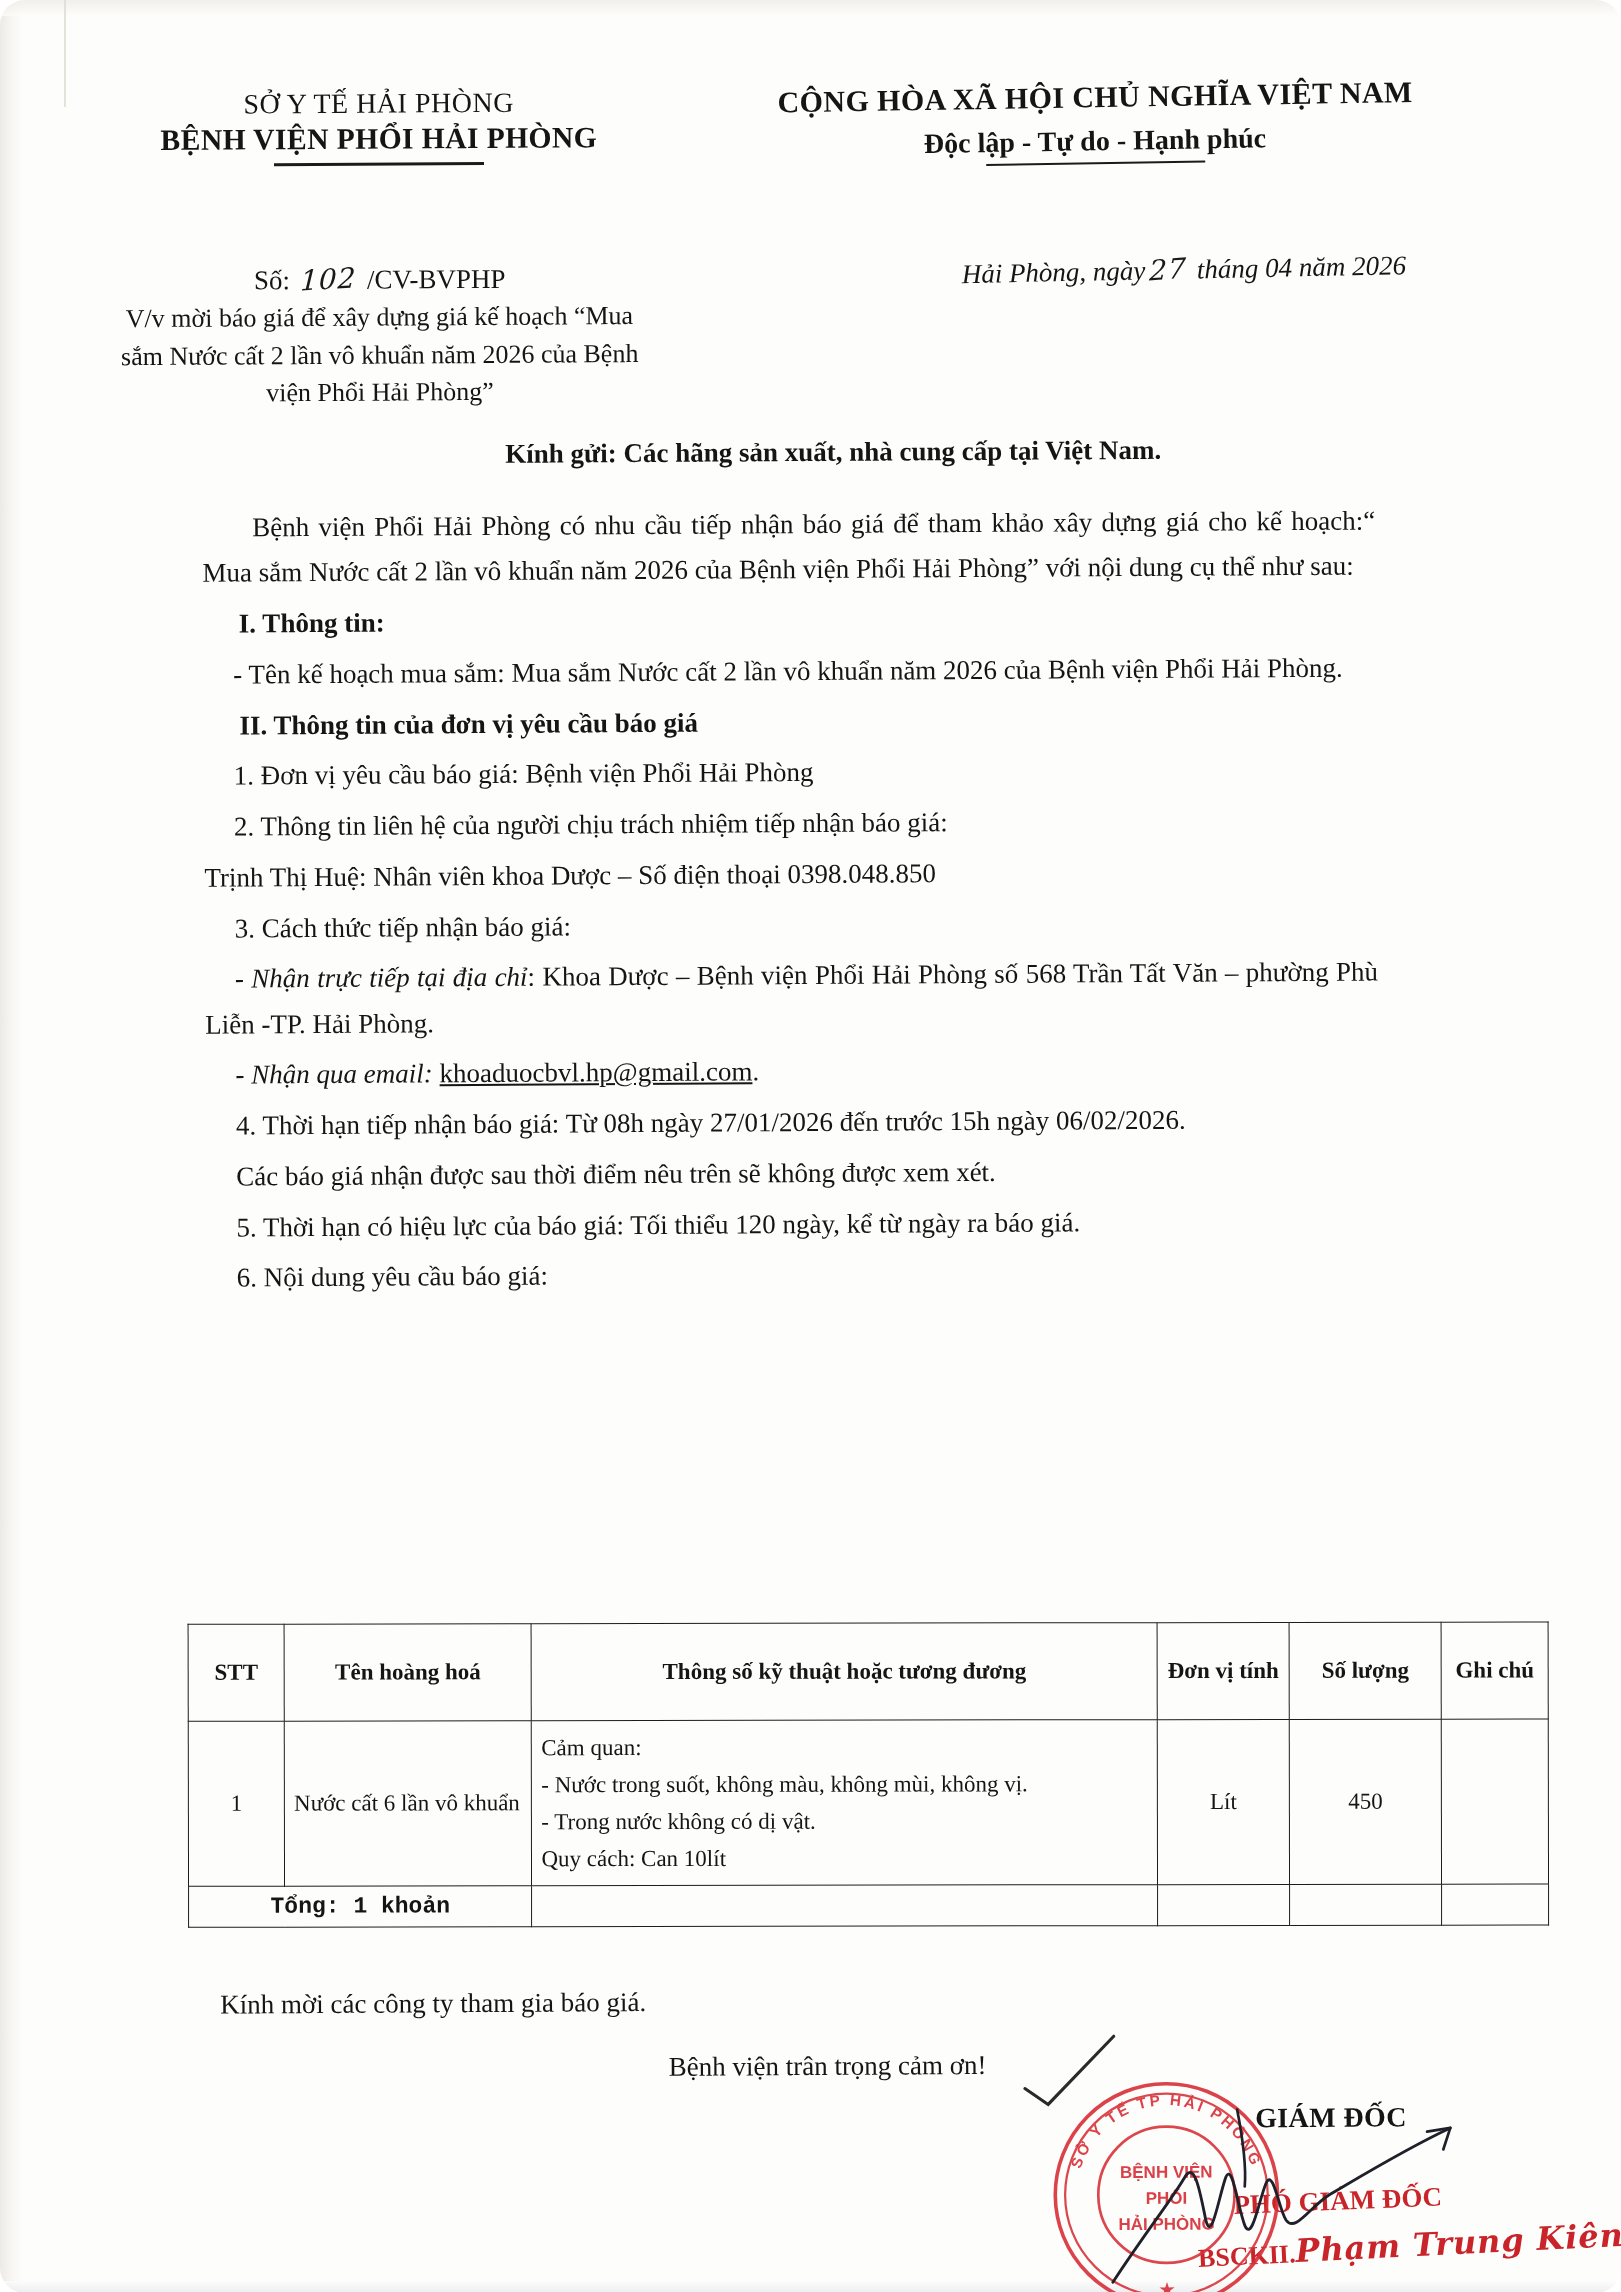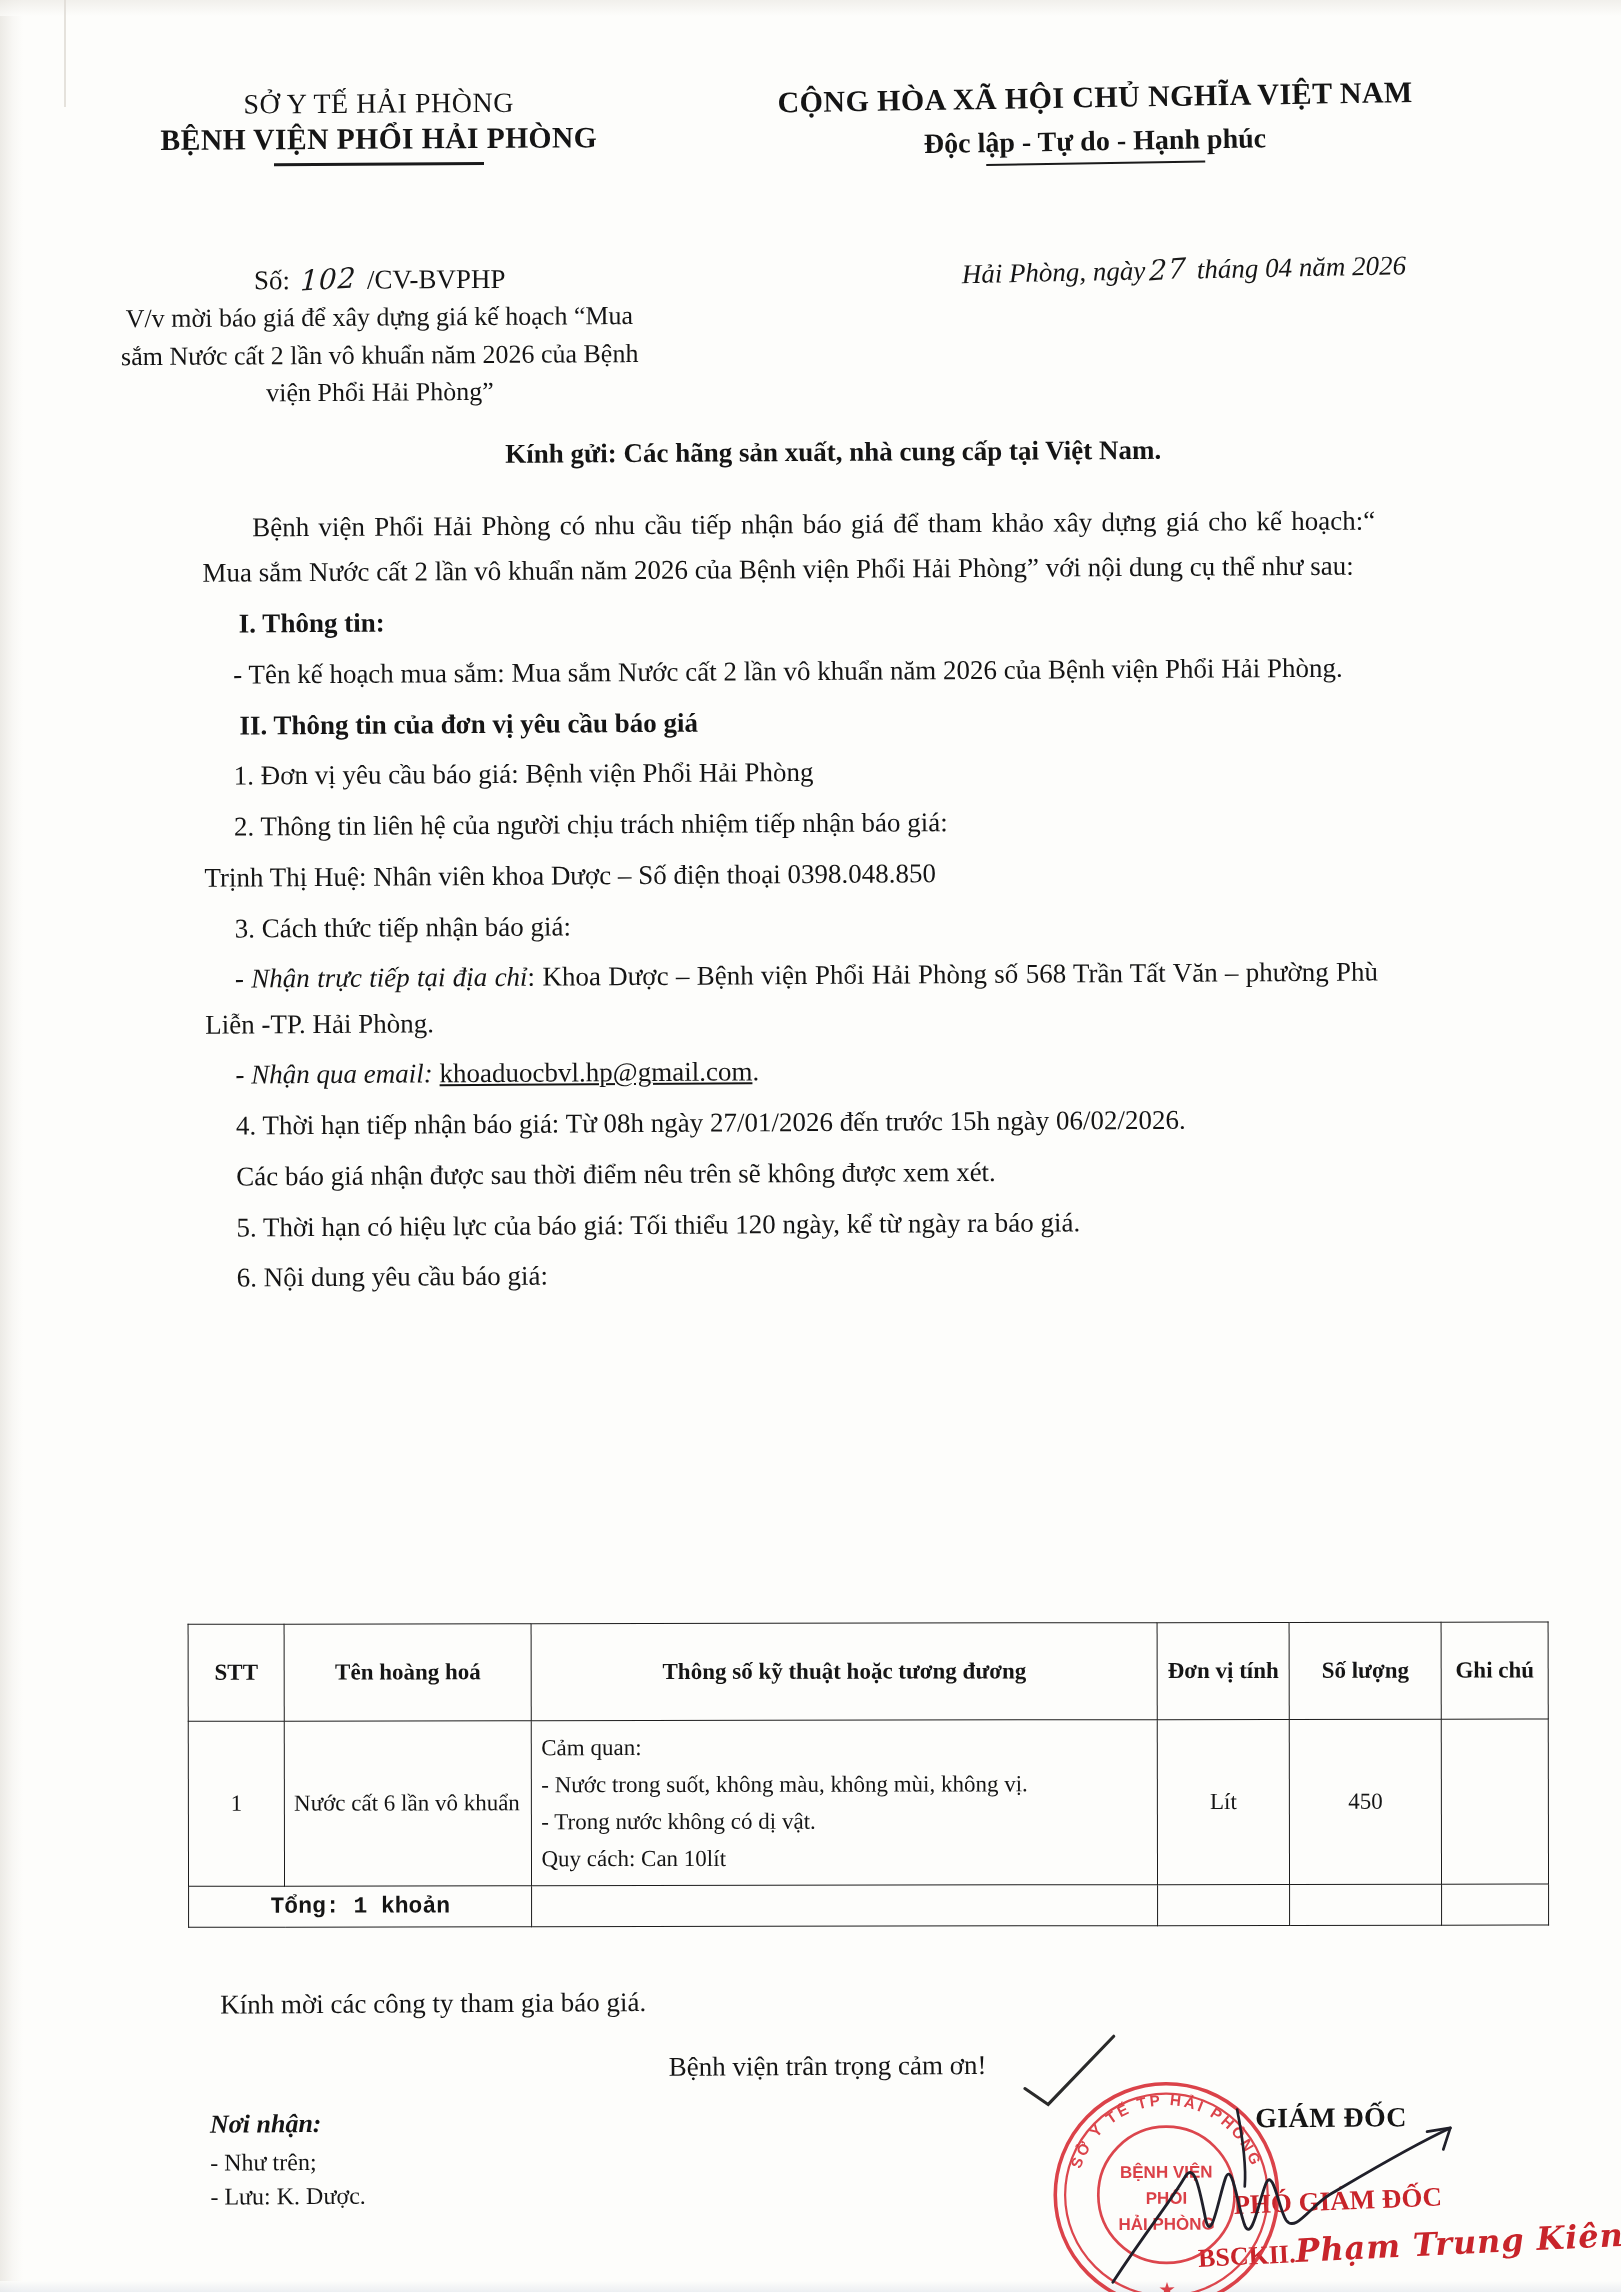--- a/index.html
+++ b/index.html
@@ -9,20 +9,21 @@
   }
 
   .page {
     position: relative;
     width: 1621px;
     height: 2293px;
     background: #fdfdfb;
     font-family: "Liberation Serif", "DejaVu Serif", serif;
     color: #151515;
     overflow: hidden;
+    border-radius: 25px;
   }
 
   
   .scan-edge-left {
     position: absolute;
     left: 0; top: 0;
     width: 23px; height: 100%;
     background: linear-gradient(to right, #e9e7e2 0%, #f7f6f3 55%, #fdfdfb 100%);
     opacity: .85;
     pointer-events: none;
@@ -436,25 +437,20 @@
 
     <div class="closing1">Kính mời các công ty tham gia báo giá.</div>
     <div class="closing2">Bệnh viện trân trọng cảm ơn!</div>
 
     <div class="check-mark">
       <svg viewBox="0 0 120 90" xmlns="http://www.w3.org/2000/svg">
         <path d="M8 66 L34 84 L108 8" fill="none" stroke="#2a2a2a" stroke-width="3.5" stroke-linecap="round"></path>
       </svg>
     </div>
 
-    <div class="recipients-block">
-      <div class="recipients-title">Nơi nhận:</div>
-      <div>- Như trên;</div>
-      <div>- Lưu: K. Dược.</div>
-    </div>
 
     <div class="sign-block">
       <div class="sign-title">GIÁM ĐỐC</div>
     </div>
     <div class="sign-deputy">PHÓ GIÁM ĐỐC</div>
     <div class="sign-name">
       <span class="degree">BSCKII.</span><span class="personal">Phạm Trung Kiên</span>
     </div>
 
     <div class="stamp">

